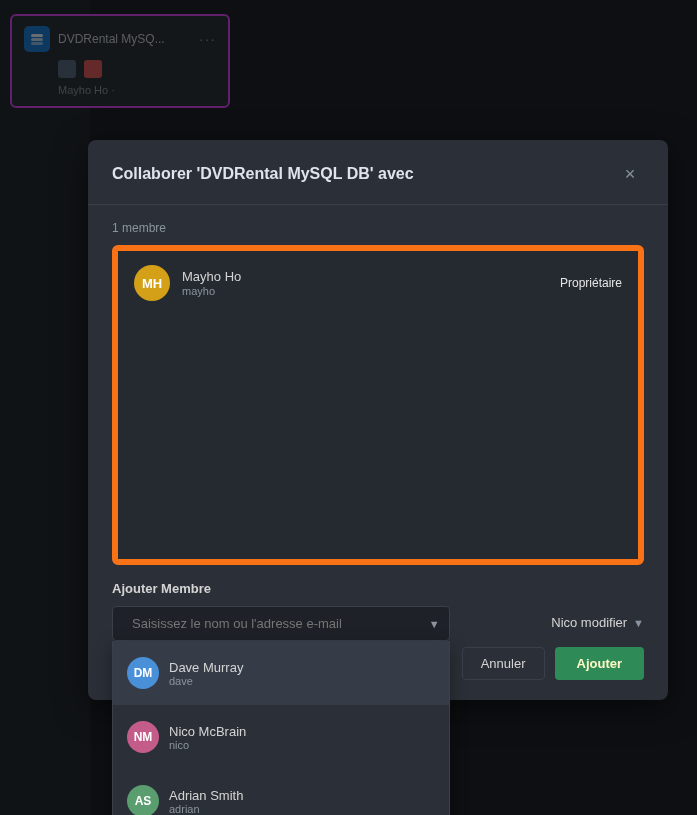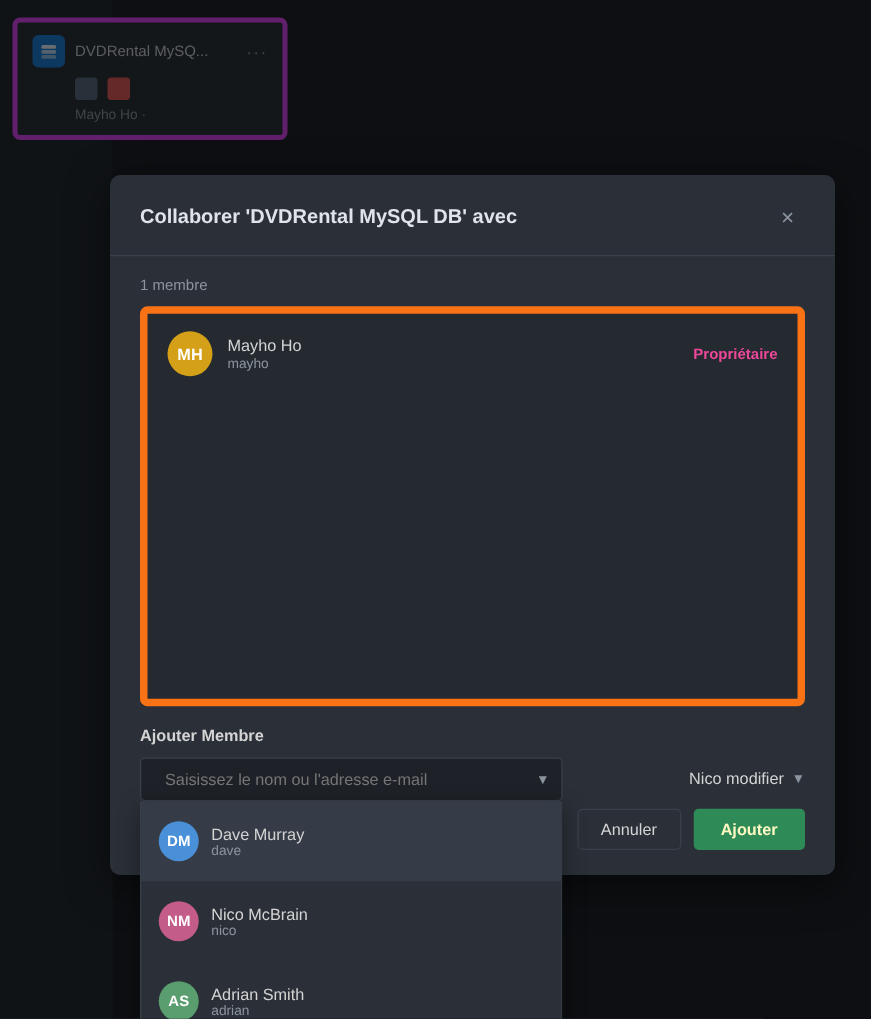--- a/index.html
+++ b/index.html
@@ -26,21 +26,21 @@
 
     .app-card {
       position: absolute;
       top: 14px;
       left: 10px;
       width: 220px;
       background: #2d333b;
       border-radius: 6px;
       padding: 10px 12px;
       z-index: 2;
-      border: 4px solid #d946ef;
+      border: 2px solid #d946ef;
     }
 
     .app-card-header {
       display: flex;
       align-items: center;
       gap: 8px;
     }
 
     .app-icon {
       width: 26px;
@@ -206,22 +206,21 @@
     }
 
     .member-user {
       font-size: 11px;
       color: #8b949e;
       margin-top: 1px;
     }
 
     .member-role {
       font-size: 12px;
-      color: #ec4899;
-      font-weight: bold;
+      color: #e5e5e5;
     }
 
     
     .add-member-section {
       margin-top: 16px;
     }
 
     .add-member-label {
       font-size: 13px;
       color: #d4d4d4;

